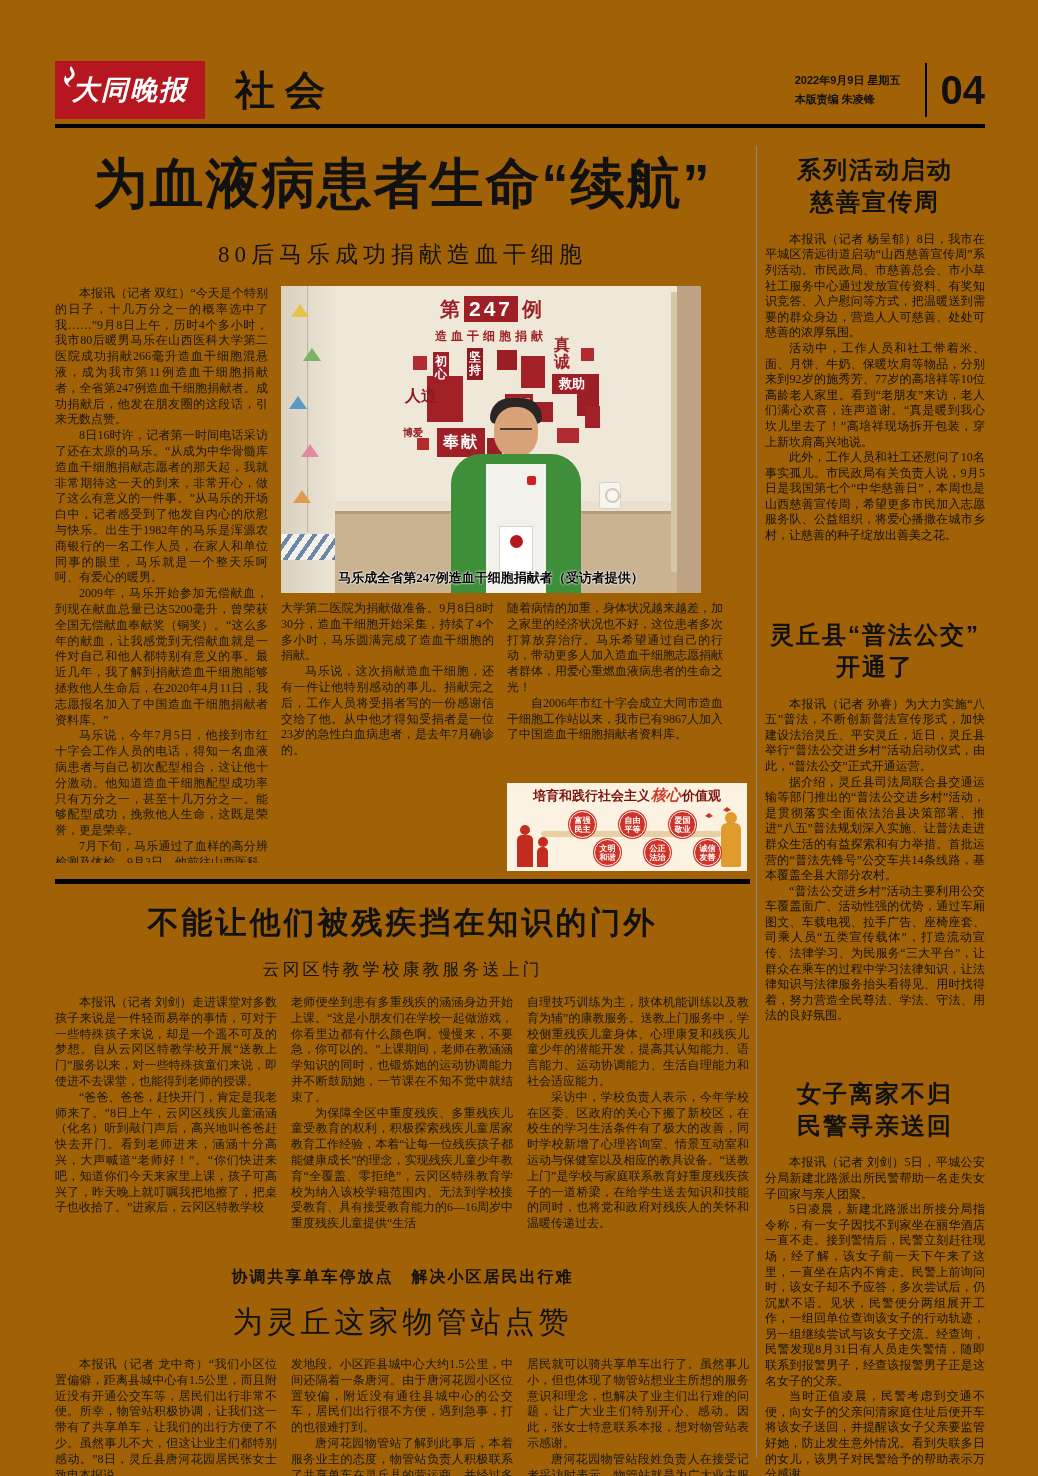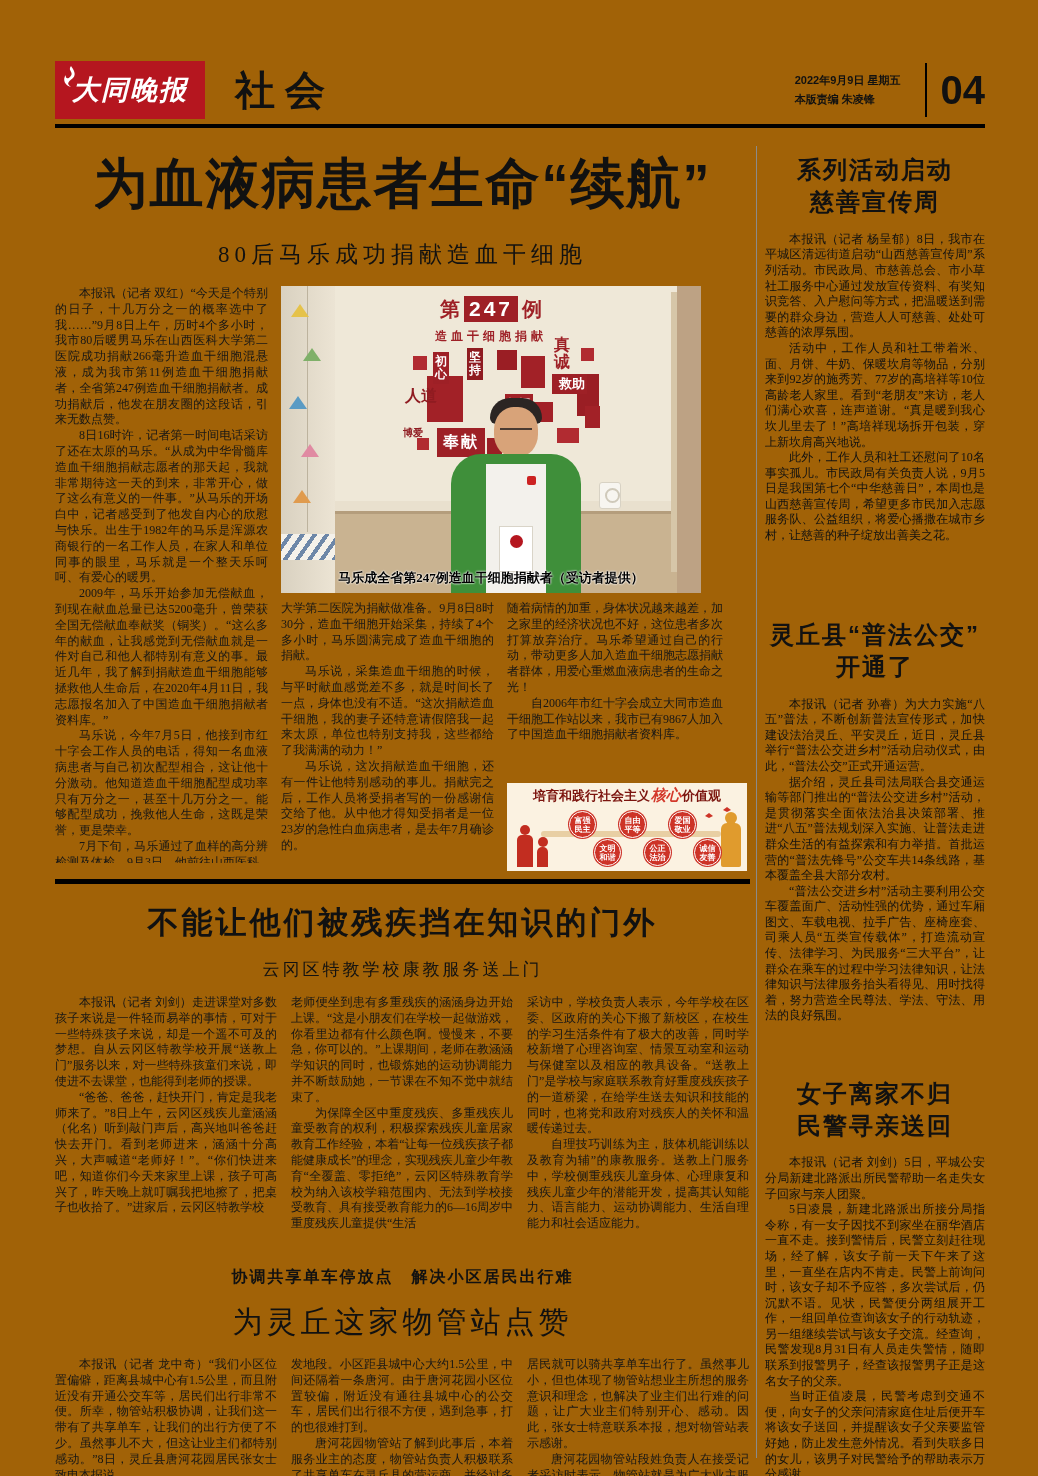--- a/index.html
+++ b/index.html
@@ -276,21 +276,20 @@
                 <div class="shirt-center"></div>
                 <div class="shirt-emblem"></div>
                 <div class="card"></div>
               </div>
               <figcaption class="photo-caption">马乐成全省第247例造血干细胞捐献者（受访者提供）</figcaption>
             </figure>
             <div class="a1-lower">
               <div class="a1-col2 bodytext cont">
 
               <p class="para">大学第二医院为捐献做准备。9月8日8时30分，造血干细胞开始采集，持续了4个多小时，马乐圆满完成了造血干细胞的捐献。</p>
-                  <p class="para">马乐说，采集造血干细胞的时候，与平时献血感觉差不多，就是时间长了一点，身体也没有不适。“这次捐献造血干细胞，我的妻子还特意请假陪我一起来太原，单位也特别支持我，这些都给了我满满的动力！”</p>
                   <p class="para">马乐说，这次捐献造血干细胞，还有一件让他特别感动的事儿。捐献完之后，工作人员将受捐者写的一份感谢信交给了他。从中他才得知受捐者是一位23岁的急性白血病患者，是去年7月确诊的。</p>
                 </div>
               <div class="a1-col3">
                 <div class="a1-col3-text bodytext cont">
 
                 <p class="para">随着病情的加重，身体状况越来越差，加之家里的经济状况也不好，这位患者多次打算放弃治疗。马乐希望通过自己的行动，带动更多人加入造血干细胞志愿捐献者群体，用爱心重燃血液病患者的生命之光！</p>
                     <p class="para">自2006年市红十字会成立大同市造血干细胞工作站以来，我市已有9867人加入了中国造血干细胞捐献者资料库。</p>
                   </div>
                 <div class="psa">
                   <div class="psa-title">
@@ -331,22 +330,22 @@
           <p class="para">本报讯（记者 刘剑）走进课堂对多数孩子来说是一件轻而易举的事情，可对于一些特殊孩子来说，却是一个遥不可及的梦想。自从云冈区特教学校开展“送教上门”服务以来，对一些特殊孩童们来说，即使进不去课堂，也能得到老师的授课。</p>
               <p class="para">“爸爸、爸爸，赶快开门，肯定是我老师来了。”8日上午，云冈区残疾儿童涵涵（化名）听到敲门声后，高兴地叫爸爸赶快去开门。看到老师进来，涵涵十分高兴，大声喊道“老师好！”。“你们快进来吧，知道你们今天来家里上课，孩子可高兴了，昨天晚上就叮嘱我把地擦了，把桌子也收拾了。”进家后，云冈区特教学校</p>
             </div>
           <div class="bodytext cont">
 
           <p class="para">老师便坐到患有多重残疾的涵涵身边开始上课。“这是小朋友们在学校一起做游戏，你看里边都有什么颜色啊。慢慢来，不要急，你可以的。”上课期间，老师在教涵涵学知识的同时，也锻炼她的运动协调能力并不断鼓励她，一节课在不知不觉中就结束了。</p>
               <p class="para">为保障全区中重度残疾、多重残疾儿童受教育的权利，积极探索残疾儿童居家教育工作经验，本着“让每一位残疾孩子都能健康成长”的理念，实现残疾儿童少年教育“全覆盖、零拒绝”，云冈区特殊教育学校为纳入该校学籍范围内、无法到学校接受教育、具有接受教育能力的6—16周岁中重度残疾儿童提供“生活</p>
             </div>
           <div class="bodytext cont">
 
-          <p class="para">采访中，学校负责人表示，今年学校在区委、区政府的关心下搬了新校区，在校生的学习生活条件有了极大的改善，同时学校新增了心理咨询室、情景互动室和运动与保健室以及相应的教具设备。“送教上门”是学校与家庭联系教育好重度残疾孩子的一道桥梁，在给学生送去知识和技能的同时，也将党和政府对残疾人的关怀和温暖传递过去。</p>
-              <p class="para">自理技巧训练为主，肢体机能训练以及教育为辅”的康教服务。送教上门服务中，学校侧重残疾儿童身体、心理康复和残疾儿童少年的潜能开发，提高其认知能力、语言能力、运动协调能力、生活自理能力和社会适应能力。</p>
+          <p class="para">自理技巧训练为主，肢体机能训练以及教育为辅”的康教服务。送教上门服务中，学校侧重残疾儿童身体、心理康复和残疾儿童少年的潜能开发，提高其认知能力、语言能力、运动协调能力、生活自理能力和社会适应能力。</p>
+              <p class="para">采访中，学校负责人表示，今年学校在区委、区政府的关心下搬了新校区，在校生的学习生活条件有了极大的改善，同时学校新增了心理咨询室、情景互动室和运动与保健室以及相应的教具设备。“送教上门”是学校与家庭联系教育好重度残疾孩子的一道桥梁，在给学生送去知识和技能的同时，也将党和政府对残疾人的关怀和温暖传递过去。</p>
             </div>
         </div>
       </section>
 
       <section>
         <div class="a3-kicker">协调共享单车停放点　解决小区居民出行难</div>
         <h2 class="a3-headline">为灵丘这家物管站点赞</h2>
         <div class="cols3 a3-cols">
           <div class="bodytext">
 

